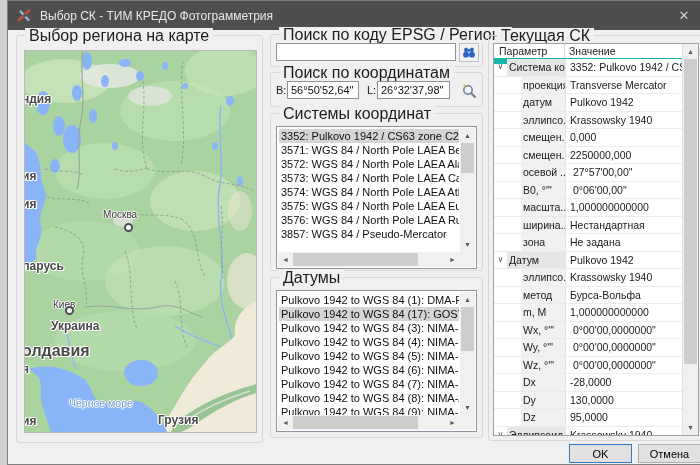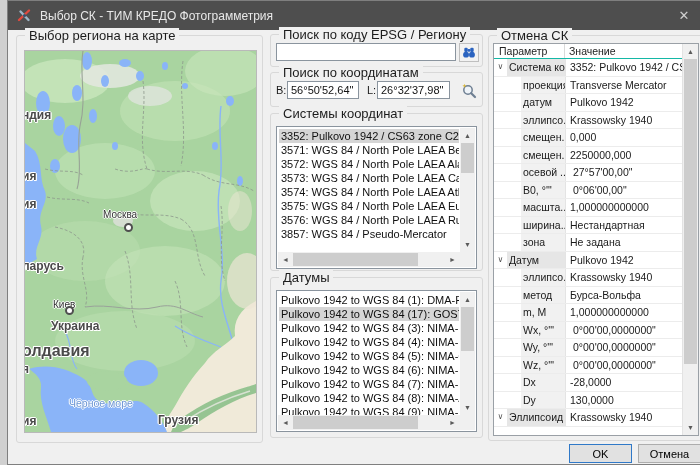--- a/index.html
+++ b/index.html
@@ -6,21 +6,21 @@
   .window{position:relative;width:700px;height:465px;background:#f0f0f0;border:1px solid #7f7f7f;
           box-sizing:border-box;font-family:"Liberation Sans",sans-serif;overflow:hidden;color:#1a1a1a;margin-left:7px;}
   
   .titlebar{position:absolute;left:0;top:0;right:0;height:29px;background:#4e4e4e;display:flex;align-items:center;}
   .appicon{margin-left:9px;width:15px;height:15px;flex:0 0 auto;}
   .title{color:#e8e8e8;font-size:12px;margin-left:8px;white-space:nowrap;}
   .closebtn{position:absolute;right:0;top:0;width:44px;height:29px;color:#cfcfcf;font-size:13px;
             display:flex;align-items:center;justify-content:center;cursor:default;}
   
   .group{position:absolute;border:1px solid #d8d8d8;border-radius:3px;}
-  .glabel{position:absolute;top:-8px;left:8px;background:#f0f0f0;padding:0 4px;font-size:13px;
+  .glabel{position:absolute;top:-8px;left:8px;background:#f0f0f0;padding:0 4px;font-size:16px;
           line-height:15px;color:#1c1c1c;white-space:nowrap;}
   #g-map{left:8px;top:34px;width:245px;height:406px;}
   #g-epsg{left:262px;top:33px;width:211px;height:31px;}
   #g-coord{left:262px;top:71px;width:211px;height:33px;}
   #g-systems{left:262px;top:112px;width:211px;height:156px;}
   #g-datums{left:262px;top:276px;width:211px;height:159px;}
   #g-current{left:480px;top:34px;width:214px;height:404px;}
   
   .tf{position:absolute;background:#fff;border:1px solid #8a949e;font-size:11px;padding:0 3px;
       box-sizing:border-box;font-family:"Liberation Sans",sans-serif;color:#111;}
@@ -38,21 +38,21 @@
   .corner{position:absolute;right:1px;bottom:1px;width:15px;height:15px;background:#f0f0f0;}
   .sarrow{position:absolute;width:15px;height:15px;display:flex;align-items:center;justify-content:center;
           font-size:7px;color:#5a5a5a;}
   .vscroll .up{top:0;left:0;} .vscroll .down{bottom:0;left:0;}
   .hscroll .left{left:0;top:0;} .hscroll .right{right:0;top:0;}
   .vthumb{position:absolute;left:1px;right:1px;background:#cdcdcd;}
   .hthumb{position:absolute;top:1px;bottom:1px;background:#cdcdcd;}
   
   .cstable{position:absolute;left:4px;top:7px;width:206px;height:393px;background:#fff;
            border:1px solid #9aa0a6;box-sizing:border-box;overflow:hidden;}
-  .thead{display:flex;height:14px;border-bottom:1px solid #14b8a6;font-size:10.5px;background:#fff;color:#222;}
+  .thead{display:flex;height:14px;border-bottom:6px solid #14b8a6;font-size:10.5px;background:#fff;color:#222;}
   .thead .hp{width:71px;padding-left:5px;box-sizing:border-box;border-right:1px solid #dadada;line-height:14px;}
   .thead .hv{flex:1;padding-left:4px;line-height:14px;}
   .tbody{position:absolute;left:0;top:15px;right:15px;bottom:0;overflow:hidden;}
   .trow{display:flex;height:16.5px;line-height:16.5px;font-size:10.5px;border-bottom:1px solid #ececec;}
   .texp{width:13px;color:#555;font-size:8px;text-align:center;flex:0 0 auto;}
   .tind{width:14px;flex:0 0 auto;background:#fff;}
   .tparam{background:#f1f1f1;padding-left:2px;white-space:nowrap;overflow:hidden;box-sizing:border-box;flex:0 0 auto;}
   .trow.grp .tparam{width:58px;background:#e6e6e6;}
   .trow:not(.grp) .tparam{width:44px;}
   .tval{flex:1;background:#fff;border-left:1px solid #e4e4e4;padding-left:4px;white-space:pre;overflow:hidden;}
@@ -161,21 +161,21 @@
           <path d="M122,118 C142,124 160,116 178,124"></path>
           <path d="M178,124 C196,136 212,130 229,140"></path>
           <path d="M96,160 C116,168 136,160 156,168"></path>
           <path d="M156,168 C176,180 168,205 180,225"></path>
           <path d="M100,200 C110,226 102,252 112,278"></path>
           <path d="M150,230 C160,252 152,275 162,296"></path>
           <path d="M196,155 C200,180 192,205 200,230"></path>
         </g>
       </svg>
 
-      <span class="mlbl" style="left:-3px;top:57px">ндия</span>
+      <span class="mlbl" style="left:-3px;top:41px">ндия</span>
       <span class="mlbl" style="left:-3px;top:118px">ия</span>
       <span class="mlbl" style="left:-3px;top:146px">ия</span>
       <span class="mcity" style="left:78px;top:158px">Москва</span>
       <span class="marker" style="left:99px;top:172px"></span>
       <span class="mlbl" style="left:-3px;top:208px">ларусь</span>
       <span class="mcity" style="left:28px;top:248px">Киев</span>
       <span class="marker" style="left:40px;top:255px"></span>
       <span class="mlbl" style="left:26px;top:268px">Украина</span>
       <span class="mlbl small" style="left:-3px;top:291px">олдавия</span>
       <span class="mlbl" style="left:-3px;top:311px">я</span>
@@ -265,21 +265,21 @@
       <div class="hscroll">
         <div class="sarrow left">◄</div>
         <div class="hthumb" style="left:15px;width:125px"></div>
         <div class="sarrow right">►</div>
       </div>
       <div class="corner"></div>
     </div>
   </div>
 
   <div class="group" id="g-current">
-    <span class="glabel">Отмена СК</span>
+    <span class="glabel">Текущая СК</span>
     <div class="cstable">
       <div class="thead">
         <div class="hp">Параметр</div>
         <div class="hv">Значение</div>
       </div>
       <div class="tbody">
           <div class="trow grp">
             <div class="texp">∨</div>
             <div class="tparam">Система ко...</div>
             <div class="tval">3352: Pulkovo 1942 / CS63 ...</div>
@@ -390,20 +390,26 @@
             <div class="tind"></div>
             <div class="tparam">Dx</div>
             <div class="tval">-28,0000</div>
           </div>
           <div class="trow">
             <div class="texp"></div>
             <div class="tind"></div>
             <div class="tparam">Dy</div>
             <div class="tval">130,0000</div>
           </div>
+          <div class="trow">
+            <div class="texp"></div>
+            <div class="tind"></div>
+            <div class="tparam">Dz</div>
+            <div class="tval">95,0000</div>
+          </div>
           <div class="trow grp">
             <div class="texp">∨</div>
             <div class="tparam">Эллипсоид</div>
             <div class="tval">Krassowsky 1940</div>
           </div>
         </div>
       <div class="tvscroll">
         <div class="sarrow up" style="top:0;left:0">▲</div>
         <div class="vthumb" style="top:15px;height:305px"></div>
         <div class="sarrow down" style="bottom:0;left:0;position:absolute">▼</div>

